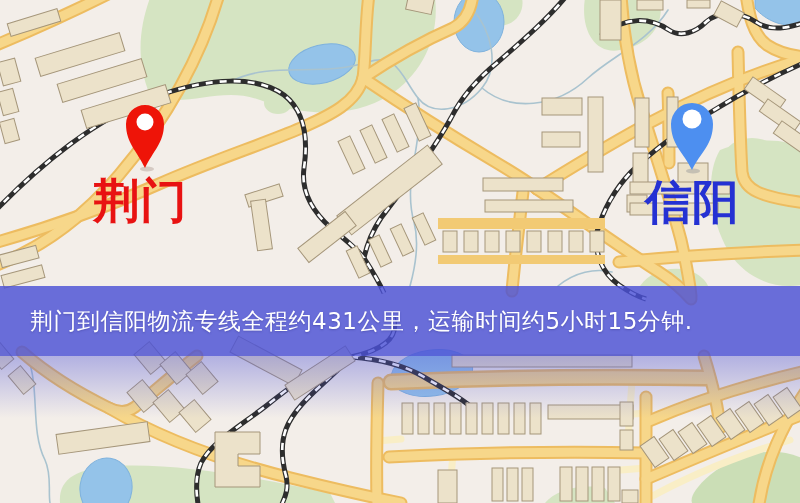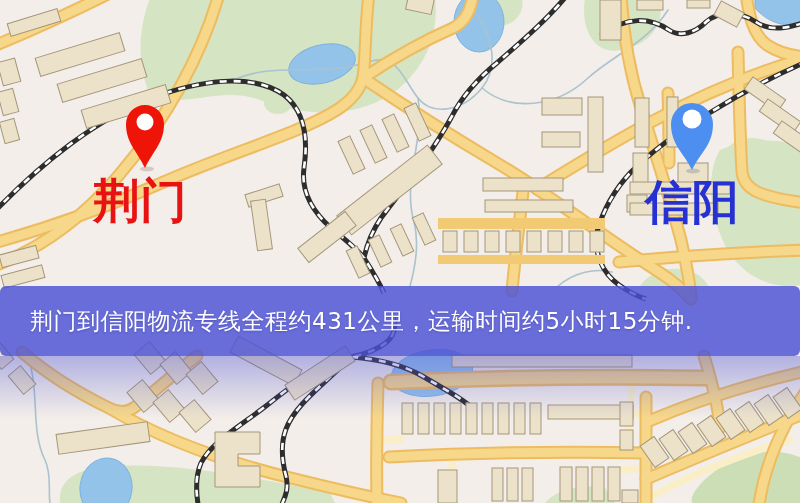--- a/index.html
+++ b/index.html
@@ -21,21 +21,21 @@
   .rail-dash use{fill:none;stroke:#ffffff;stroke-width:2.6;stroke-dasharray:7 7;stroke-linecap:butt}
   .bldg{fill:#ece2ca;stroke:#a5967a;stroke-width:1}
   .bldg-road{fill:#f2ca74;stroke:none}
 
   .lbl{font-weight:bold;font-size:47px;font-family:"DejaVu Sans",sans-serif;}
   .lbl-origin{fill:#e81212}
   .lbl-dest{fill:#2531d3}
 
   .banner{position:absolute;left:0;top:286px;width:800px;height:70px;
           background:rgba(75,80,213,0.82);display:flex;align-items:center;
-          box-sizing:border-box;padding-left:30px;z-index:5;border-radius:6px;}
+          box-sizing:border-box;padding-left:30px;z-index:5;}
   .banner span{color:#ffffff;font-size:23px;letter-spacing:0.5px;
                text-shadow:0 1px 2px rgba(40,40,120,0.35);white-space:nowrap;}
   .banner-fade{position:absolute;left:0;top:356px;width:800px;height:62px;z-index:4;
           background:linear-gradient(180deg, rgba(80,85,214,0.40), rgba(80,85,214,0));
           pointer-events:none;}
 </style>
 </head>
 <body>
 
 <div class="stage">

